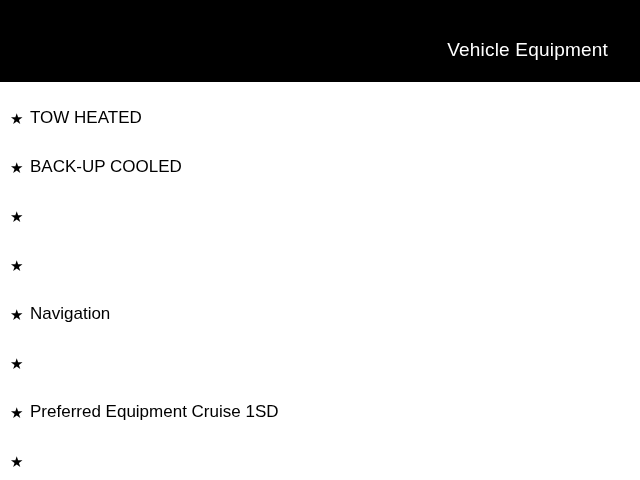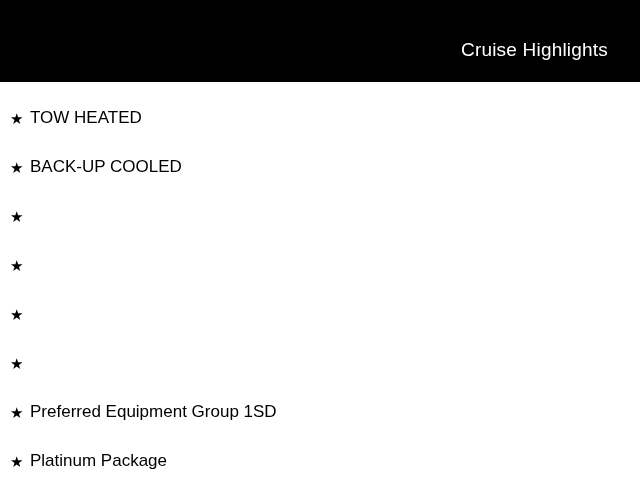--- a/index.html
+++ b/index.html
@@ -63,47 +63,47 @@
     line-height: 1.1;
     white-space: nowrap;
   }
 </style>
 </head>
 <body>
 
 <div class="page">
 
   <div class="header">
-    <div class="header-title">Cruise Highlights</div>
+    <div class="header-title">Vehicle Equipment</div>
   </div>
 
   <ul class="highlights">
     <li class="highlight-item">
       <span class="bullet-star">★</span>
       <span class="highlight-label">TOW HEATED</span>
     </li>
     <li class="highlight-item">
       <span class="bullet-star">★</span>
       <span class="highlight-label">BACK-UP COOLED</span>
     </li>
     <li class="highlight-item">
       <span class="bullet-star">★</span>
     </li>
     <li class="highlight-item">
       <span class="bullet-star">★</span>
     </li>
     <li class="highlight-item">
       <span class="bullet-star">★</span>
+      <span class="highlight-label">Navigation</span>
     </li>
     <li class="highlight-item">
       <span class="bullet-star">★</span>
     </li>
     <li class="highlight-item">
       <span class="bullet-star">★</span>
-      <span class="highlight-label">Preferred Equipment Group 1SD</span>
+      <span class="highlight-label">Preferred Equipment Cruise 1SD</span>
     </li>
     <li class="highlight-item">
       <span class="bullet-star">★</span>
-      <span class="highlight-label">Platinum Package</span>
     </li>
   </ul>
 
 </div>
 
 </body></html>

